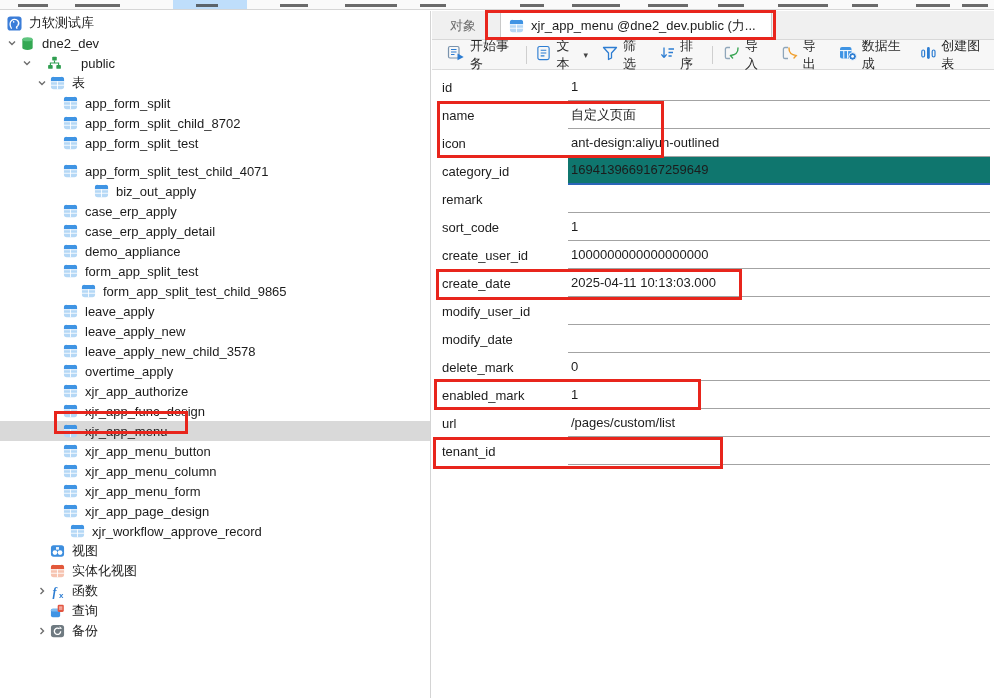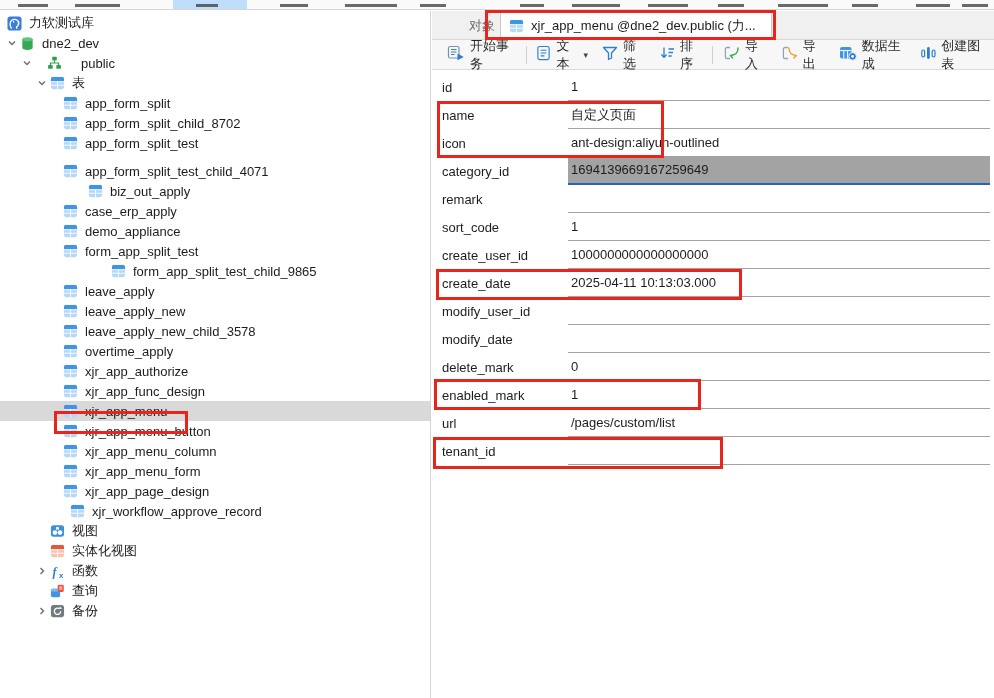--- a/index.html
+++ b/index.html
@@ -18,38 +18,38 @@
     background:#fff; border-right:1px solid #d4d4d4; overflow:hidden; padding-top:2px; }
   .tree-row { height:20px; display:flex; align-items:center; white-space:nowrap; cursor:default; }
   .tree-row.selected { background:#d9d9d9; }
   .chev { width:16px; display:inline-flex; justify-content:center; align-items:center; flex:0 0 16px; }
   .ticon { width:16px; display:inline-flex; align-items:center; flex:0 0 16px; }
   .tlabel { margin-left:6px; }
 
   
   #right { position:absolute; left:432px; top:11px; width:562px; height:687px; background:#fff; }
   #tabbar { position:relative; height:29px; background:#f0f0f0; border-bottom:1px solid #d8d8d8; }
-  #tab-objects { position:absolute; left:27px; top:0; height:29px; line-height:29px; padding:0 10px; color:#6b6b6b; }
+  #tab-objects { position:absolute; left:8px; top:0; height:29px; line-height:29px; padding:0 10px; color:#6b6b6b; }
   #tab-active { position:absolute; left:68px; top:0; height:29px; width:272px; background:#fff;
     border:1px solid #c9c9c9; border-bottom:none; display:flex; align-items:center; padding:0 8px; gap:6px; }
   #tab-active .tab-label { overflow:hidden; white-space:nowrap; }
 
   #toolbar { height:30px; background:#f7f7f7; border-bottom:1px solid #dcdcdc;
     display:flex; align-items:center; padding-left:8px; }
   .tb-item { display:flex; align-items:center; gap:5px; padding:0 7px; height:26px; cursor:default; color:#2a2a2a; }
   .tb-sep { width:1px; height:18px; background:#cfcfcf; margin:0 3px; }
   .caret { font-size:9px; color:#444; margin-left:1px; }
 
   
   #form { padding-top:3px; }
   .f-row { height:28px; display:flex; align-items:center; }
   .f-label { flex:0 0 136px; padding-left:10px; white-space:nowrap; }
   .f-value { flex:1; margin-right:4px; height:28px; line-height:27px; padding-left:3px;
     border-bottom:1px solid #a3a3a3; white-space:nowrap; overflow:hidden; }
-  .f-row.focused .f-value { background:#a3a3a3; border-bottom:2px solid #2a65b8; line-height:26px; }
+  .f-row.focused .f-value { background:#0f766e; border-bottom:2px solid #2a65b8; line-height:26px; }
 
   
   .redbox { position:absolute; border:3px solid #e8251c; pointer-events:none; }
 </style>
 </head>
 <body>
 
 <div id="stage">
 
   <div id="top-strip">
@@ -174,21 +174,21 @@
             <svg width="15" height="14" viewBox="0 0 16 16">
     <rect x="0.5" y="1" width="15" height="14" rx="3" fill="#b5d8f6"></rect>
     <path d="M0.5 4.2 a3 3 0 0 1 3 -3.2 h9 a3 3 0 0 1 3 3.2 v1.8 h-15 z" fill="#3f94e4"></path>
     <rect x="0.5" y="6" width="15" height="1.1" fill="#fff" opacity="0.9"></rect>
     <rect x="0.5" y="10" width="15" height="1.1" fill="#fff" opacity="0.9"></rect>
     <rect x="7.4" y="6" width="1.1" height="9" fill="#fff" opacity="0.9"></rect>
             </svg>
           </span>
           <span class="tlabel">app_form_split_test_child_4071</span>
         </div>
-        <div class="tree-row" style="padding-left: 72px;">
+        <div class="tree-row" style="padding-left: 72px; margin-left: 6px;">
           <span class="chev"></span>
           <span class="ticon">
             <svg width="15" height="14" viewBox="0 0 16 16">
     <rect x="0.5" y="1" width="15" height="14" rx="3" fill="#b5d8f6"></rect>
     <path d="M0.5 4.2 a3 3 0 0 1 3 -3.2 h9 a3 3 0 0 1 3 3.2 v1.8 h-15 z" fill="#3f94e4"></path>
     <rect x="0.5" y="6" width="15" height="1.1" fill="#fff" opacity="0.9"></rect>
     <rect x="0.5" y="10" width="15" height="1.1" fill="#fff" opacity="0.9"></rect>
     <rect x="7.4" y="6" width="1.1" height="9" fill="#fff" opacity="0.9"></rect>
             </svg>
           </span>
@@ -211,36 +211,49 @@
           <span class="chev"></span>
           <span class="ticon">
             <svg width="15" height="14" viewBox="0 0 16 16">
     <rect x="0.5" y="1" width="15" height="14" rx="3" fill="#b5d8f6"></rect>
     <path d="M0.5 4.2 a3 3 0 0 1 3 -3.2 h9 a3 3 0 0 1 3 3.2 v1.8 h-15 z" fill="#3f94e4"></path>
     <rect x="0.5" y="6" width="15" height="1.1" fill="#fff" opacity="0.9"></rect>
     <rect x="0.5" y="10" width="15" height="1.1" fill="#fff" opacity="0.9"></rect>
     <rect x="7.4" y="6" width="1.1" height="9" fill="#fff" opacity="0.9"></rect>
             </svg>
           </span>
+          <span class="tlabel">case_erp_apply_detail</span>
+        </div>
+        <div class="tree-row" style="padding-left: 47px;">
+          <span class="chev"></span>
+          <span class="ticon">
+            <svg width="15" height="14" viewBox="0 0 16 16">
+    <rect x="0.5" y="1" width="15" height="14" rx="3" fill="#b5d8f6"></rect>
+    <path d="M0.5 4.2 a3 3 0 0 1 3 -3.2 h9 a3 3 0 0 1 3 3.2 v1.8 h-15 z" fill="#3f94e4"></path>
+    <rect x="0.5" y="6" width="15" height="1.1" fill="#fff" opacity="0.9"></rect>
+    <rect x="0.5" y="10" width="15" height="1.1" fill="#fff" opacity="0.9"></rect>
+    <rect x="7.4" y="6" width="1.1" height="9" fill="#fff" opacity="0.9"></rect>
+            </svg>
+          </span>
           <span class="tlabel">demo_appliance</span>
         </div>
         <div class="tree-row" style="padding-left: 47px;">
           <span class="chev"></span>
           <span class="ticon">
             <svg width="15" height="14" viewBox="0 0 16 16">
     <rect x="0.5" y="1" width="15" height="14" rx="3" fill="#b5d8f6"></rect>
     <path d="M0.5 4.2 a3 3 0 0 1 3 -3.2 h9 a3 3 0 0 1 3 3.2 v1.8 h-15 z" fill="#3f94e4"></path>
     <rect x="0.5" y="6" width="15" height="1.1" fill="#fff" opacity="0.9"></rect>
     <rect x="0.5" y="10" width="15" height="1.1" fill="#fff" opacity="0.9"></rect>
     <rect x="7.4" y="6" width="1.1" height="9" fill="#fff" opacity="0.9"></rect>
             </svg>
           </span>
           <span class="tlabel">form_app_split_test</span>
         </div>
-        <div class="tree-row" style="padding-left: 47px; margin-left: 48px;">
+        <div class="tree-row" style="padding-left: 65px;">
           <span class="chev"></span>
           <span class="ticon">
             <svg width="15" height="14" viewBox="0 0 16 16">
     <rect x="0.5" y="1" width="15" height="14" rx="3" fill="#b5d8f6"></rect>
     <path d="M0.5 4.2 a3 3 0 0 1 3 -3.2 h9 a3 3 0 0 1 3 3.2 v1.8 h-15 z" fill="#3f94e4"></path>
     <rect x="0.5" y="6" width="15" height="1.1" fill="#fff" opacity="0.9"></rect>
     <rect x="0.5" y="10" width="15" height="1.1" fill="#fff" opacity="0.9"></rect>
     <rect x="7.4" y="6" width="1.1" height="9" fill="#fff" opacity="0.9"></rect>
             </svg>
           </span>

